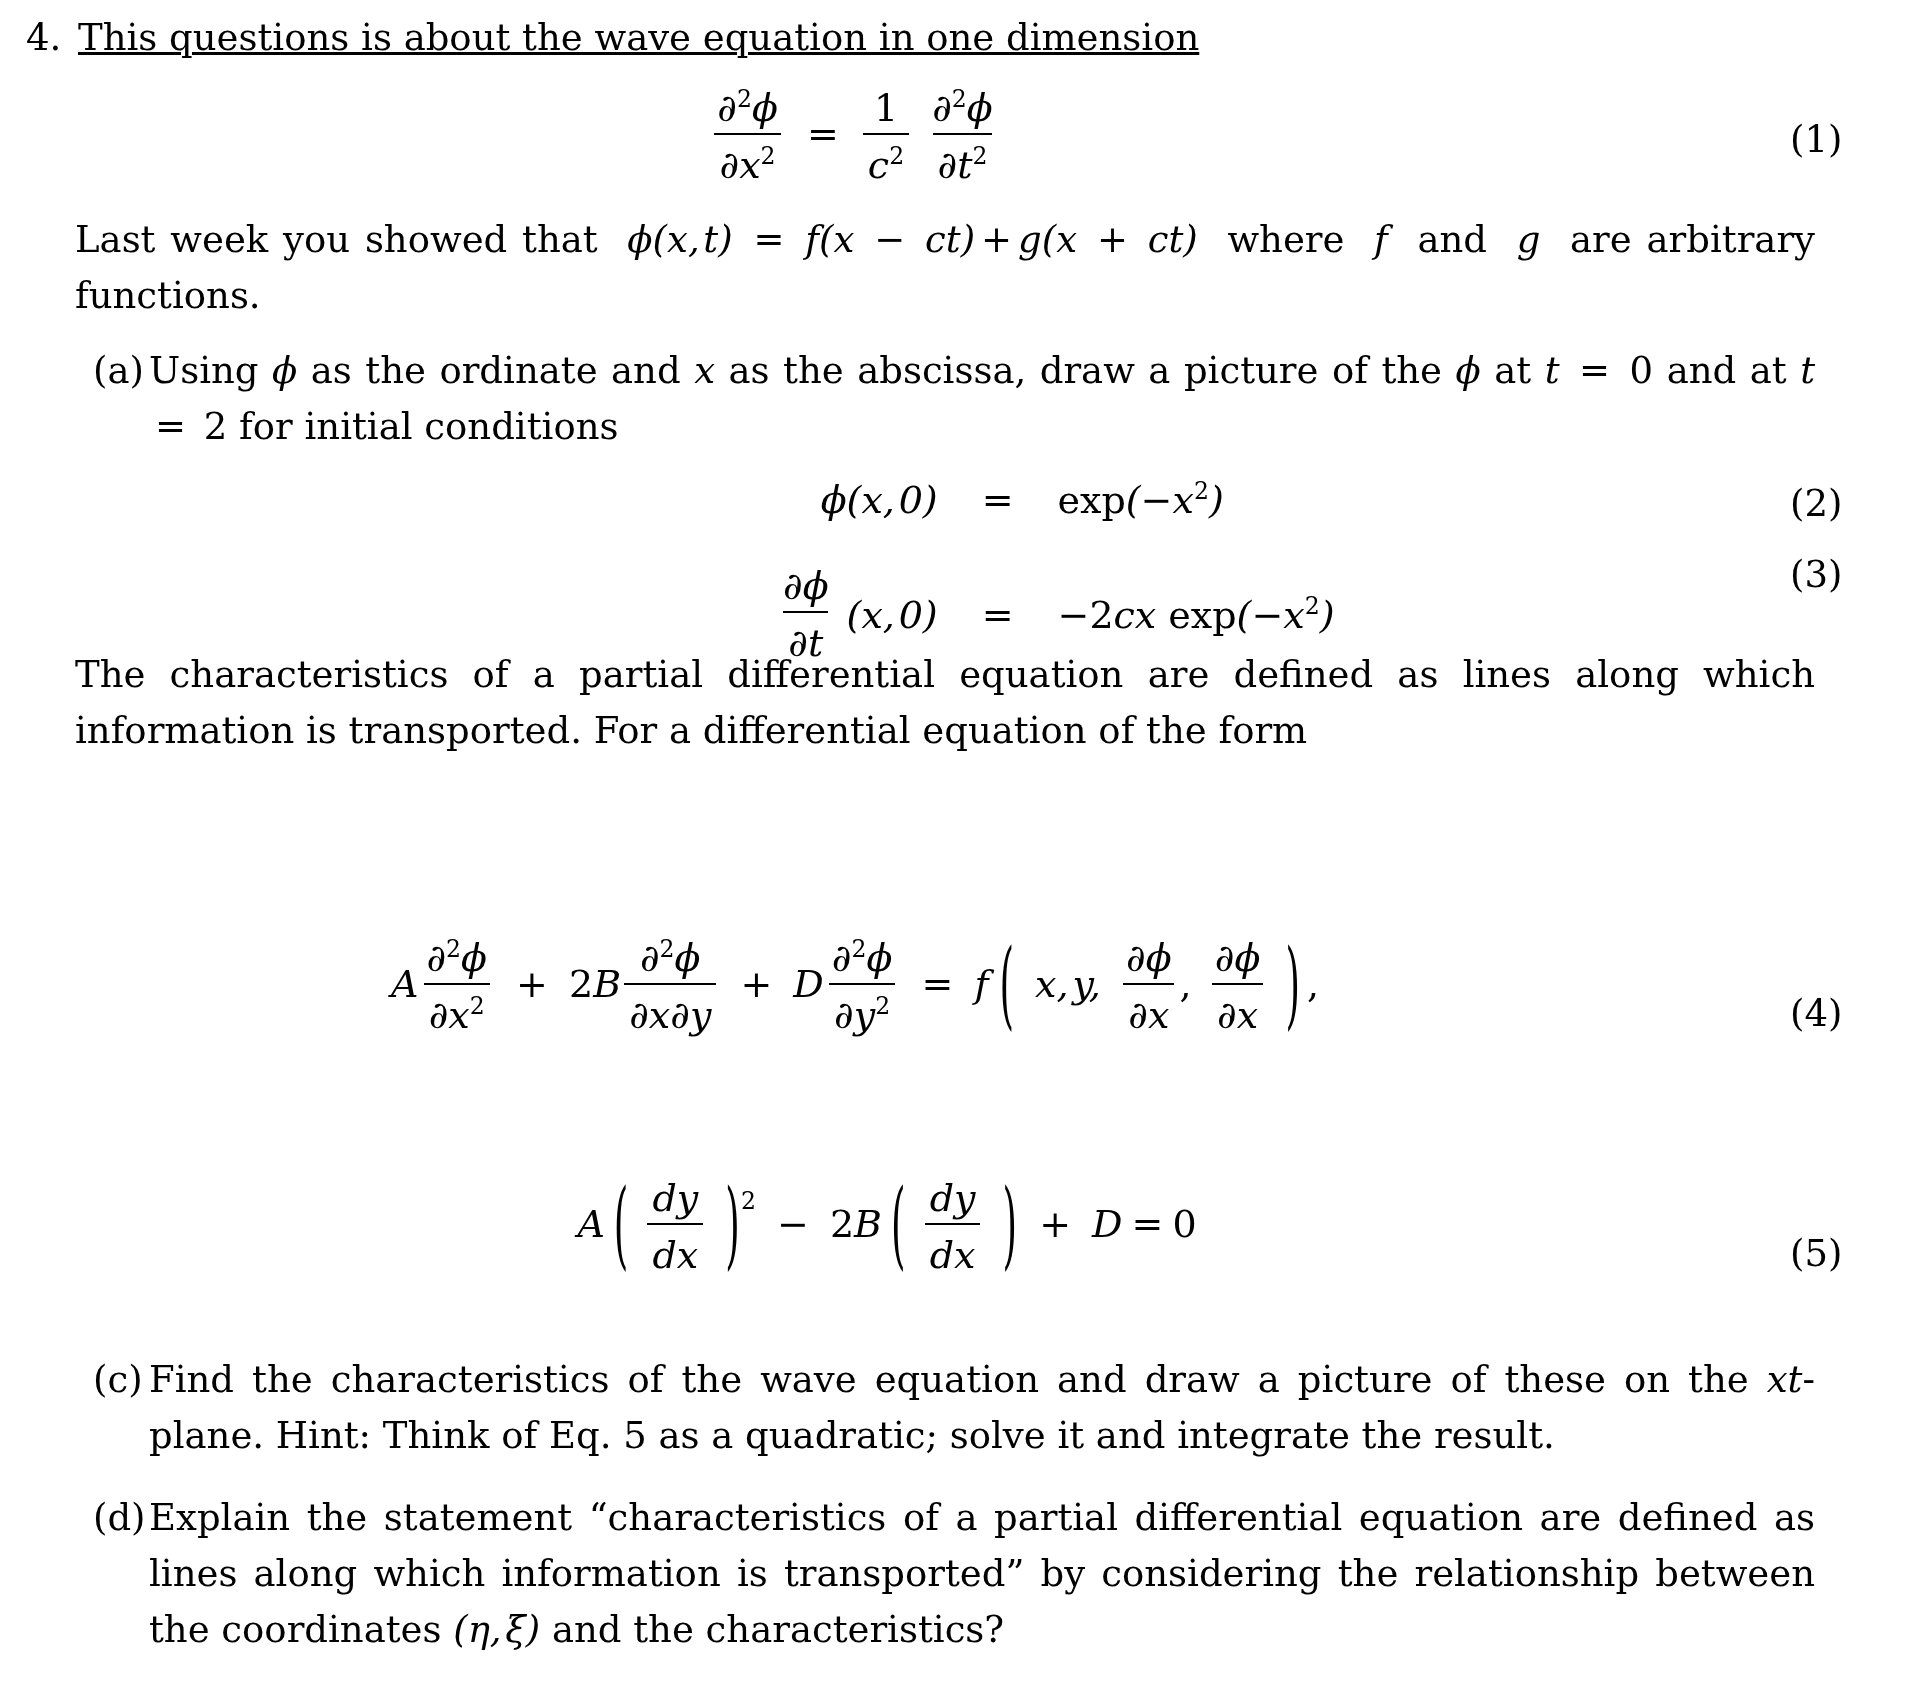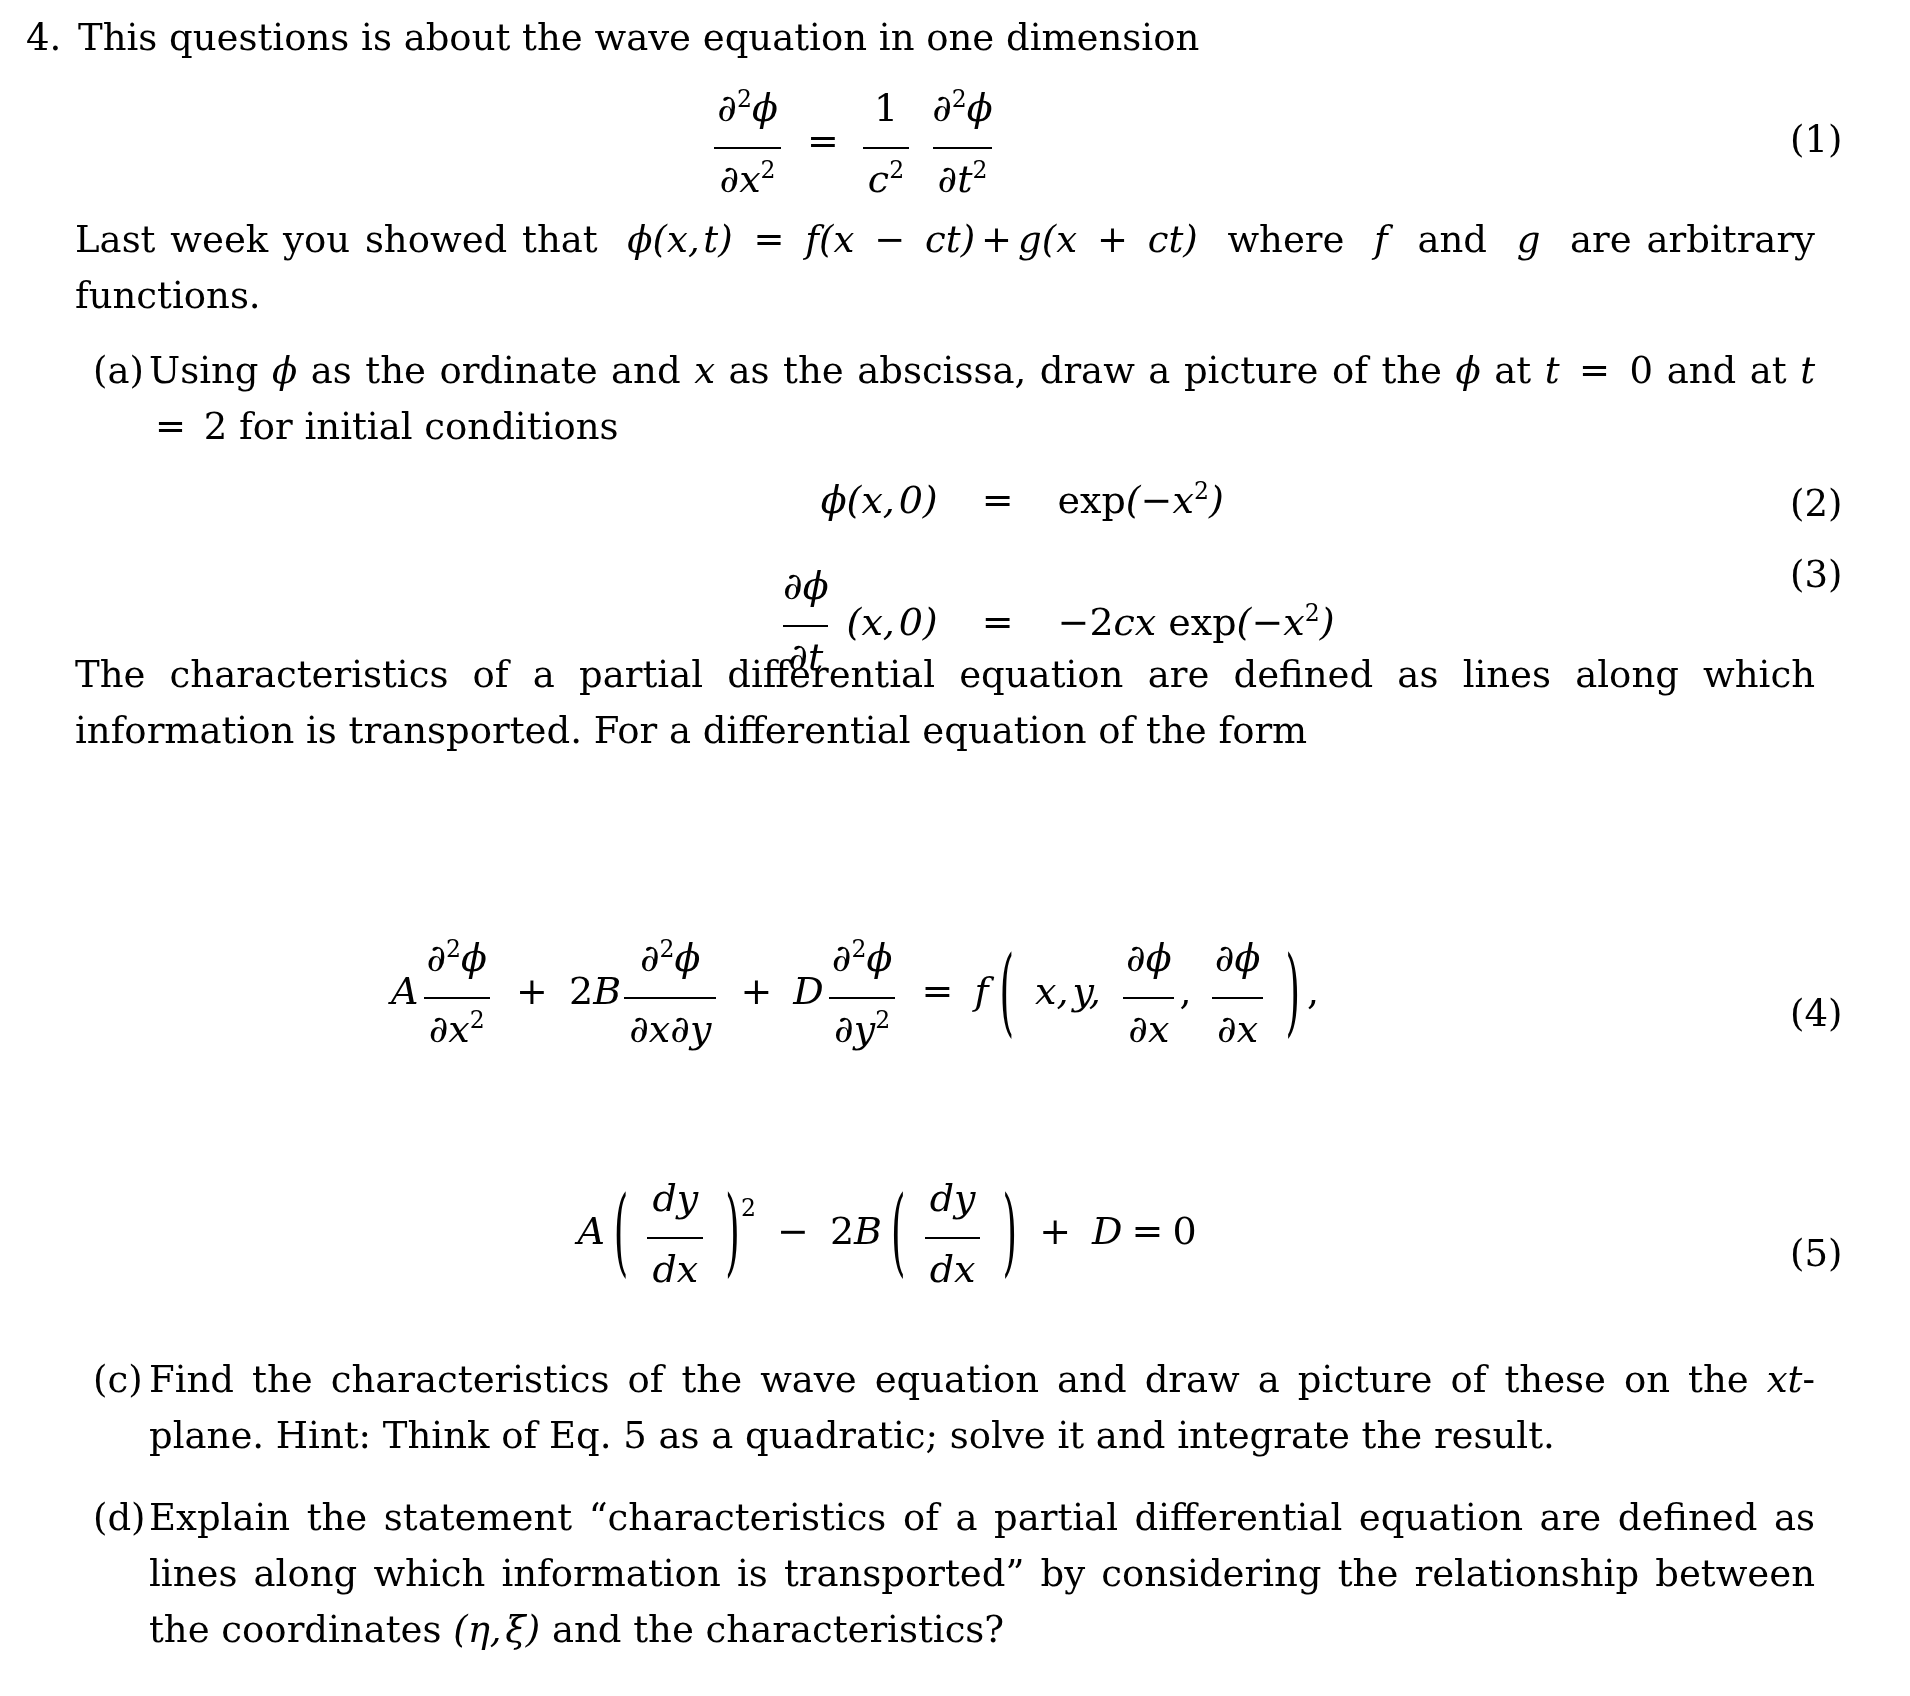--- a/index.html
+++ b/index.html
@@ -21,21 +21,21 @@
 
   
   .para {
     position: absolute;
     font-size: 37px;
     line-height: 1.52;
     text-align: justify;
     text-justify: inter-word;
     hyphens: manual;
   }
-  .para.nojust { text-align: left; }
+  .para.nojust { text-align: left; text-decoration: underline; }
 
   
   .item-num {
     position: absolute;
     font-size: 37px;
     line-height: 1.52;
   }
 
   
   .subitem {
@@ -80,21 +80,21 @@
 
   
   .frac {
     display: inline-flex;
     flex-direction: column;
     align-items: center;
     vertical-align: middle;
     margin: 0 3px;
     line-height: 1.08;
   }
-  .frac > .num { padding: 0 5px 18px 5px; }
+  .frac > .num { padding: 0 5px 4px 5px; }
   .frac > .den { padding: 10px 5px 0 5px; border-top: 2px solid #000; }
 
   .op { font-style: normal; padding: 0 9px; }
   sup.sm { font-size: 0.62em; font-style: normal; vertical-align: super; line-height: 0; }
 
   
   .bigparen {
     display: inline-block;
     font-style: normal;
     transform: scaleY(2.55);

